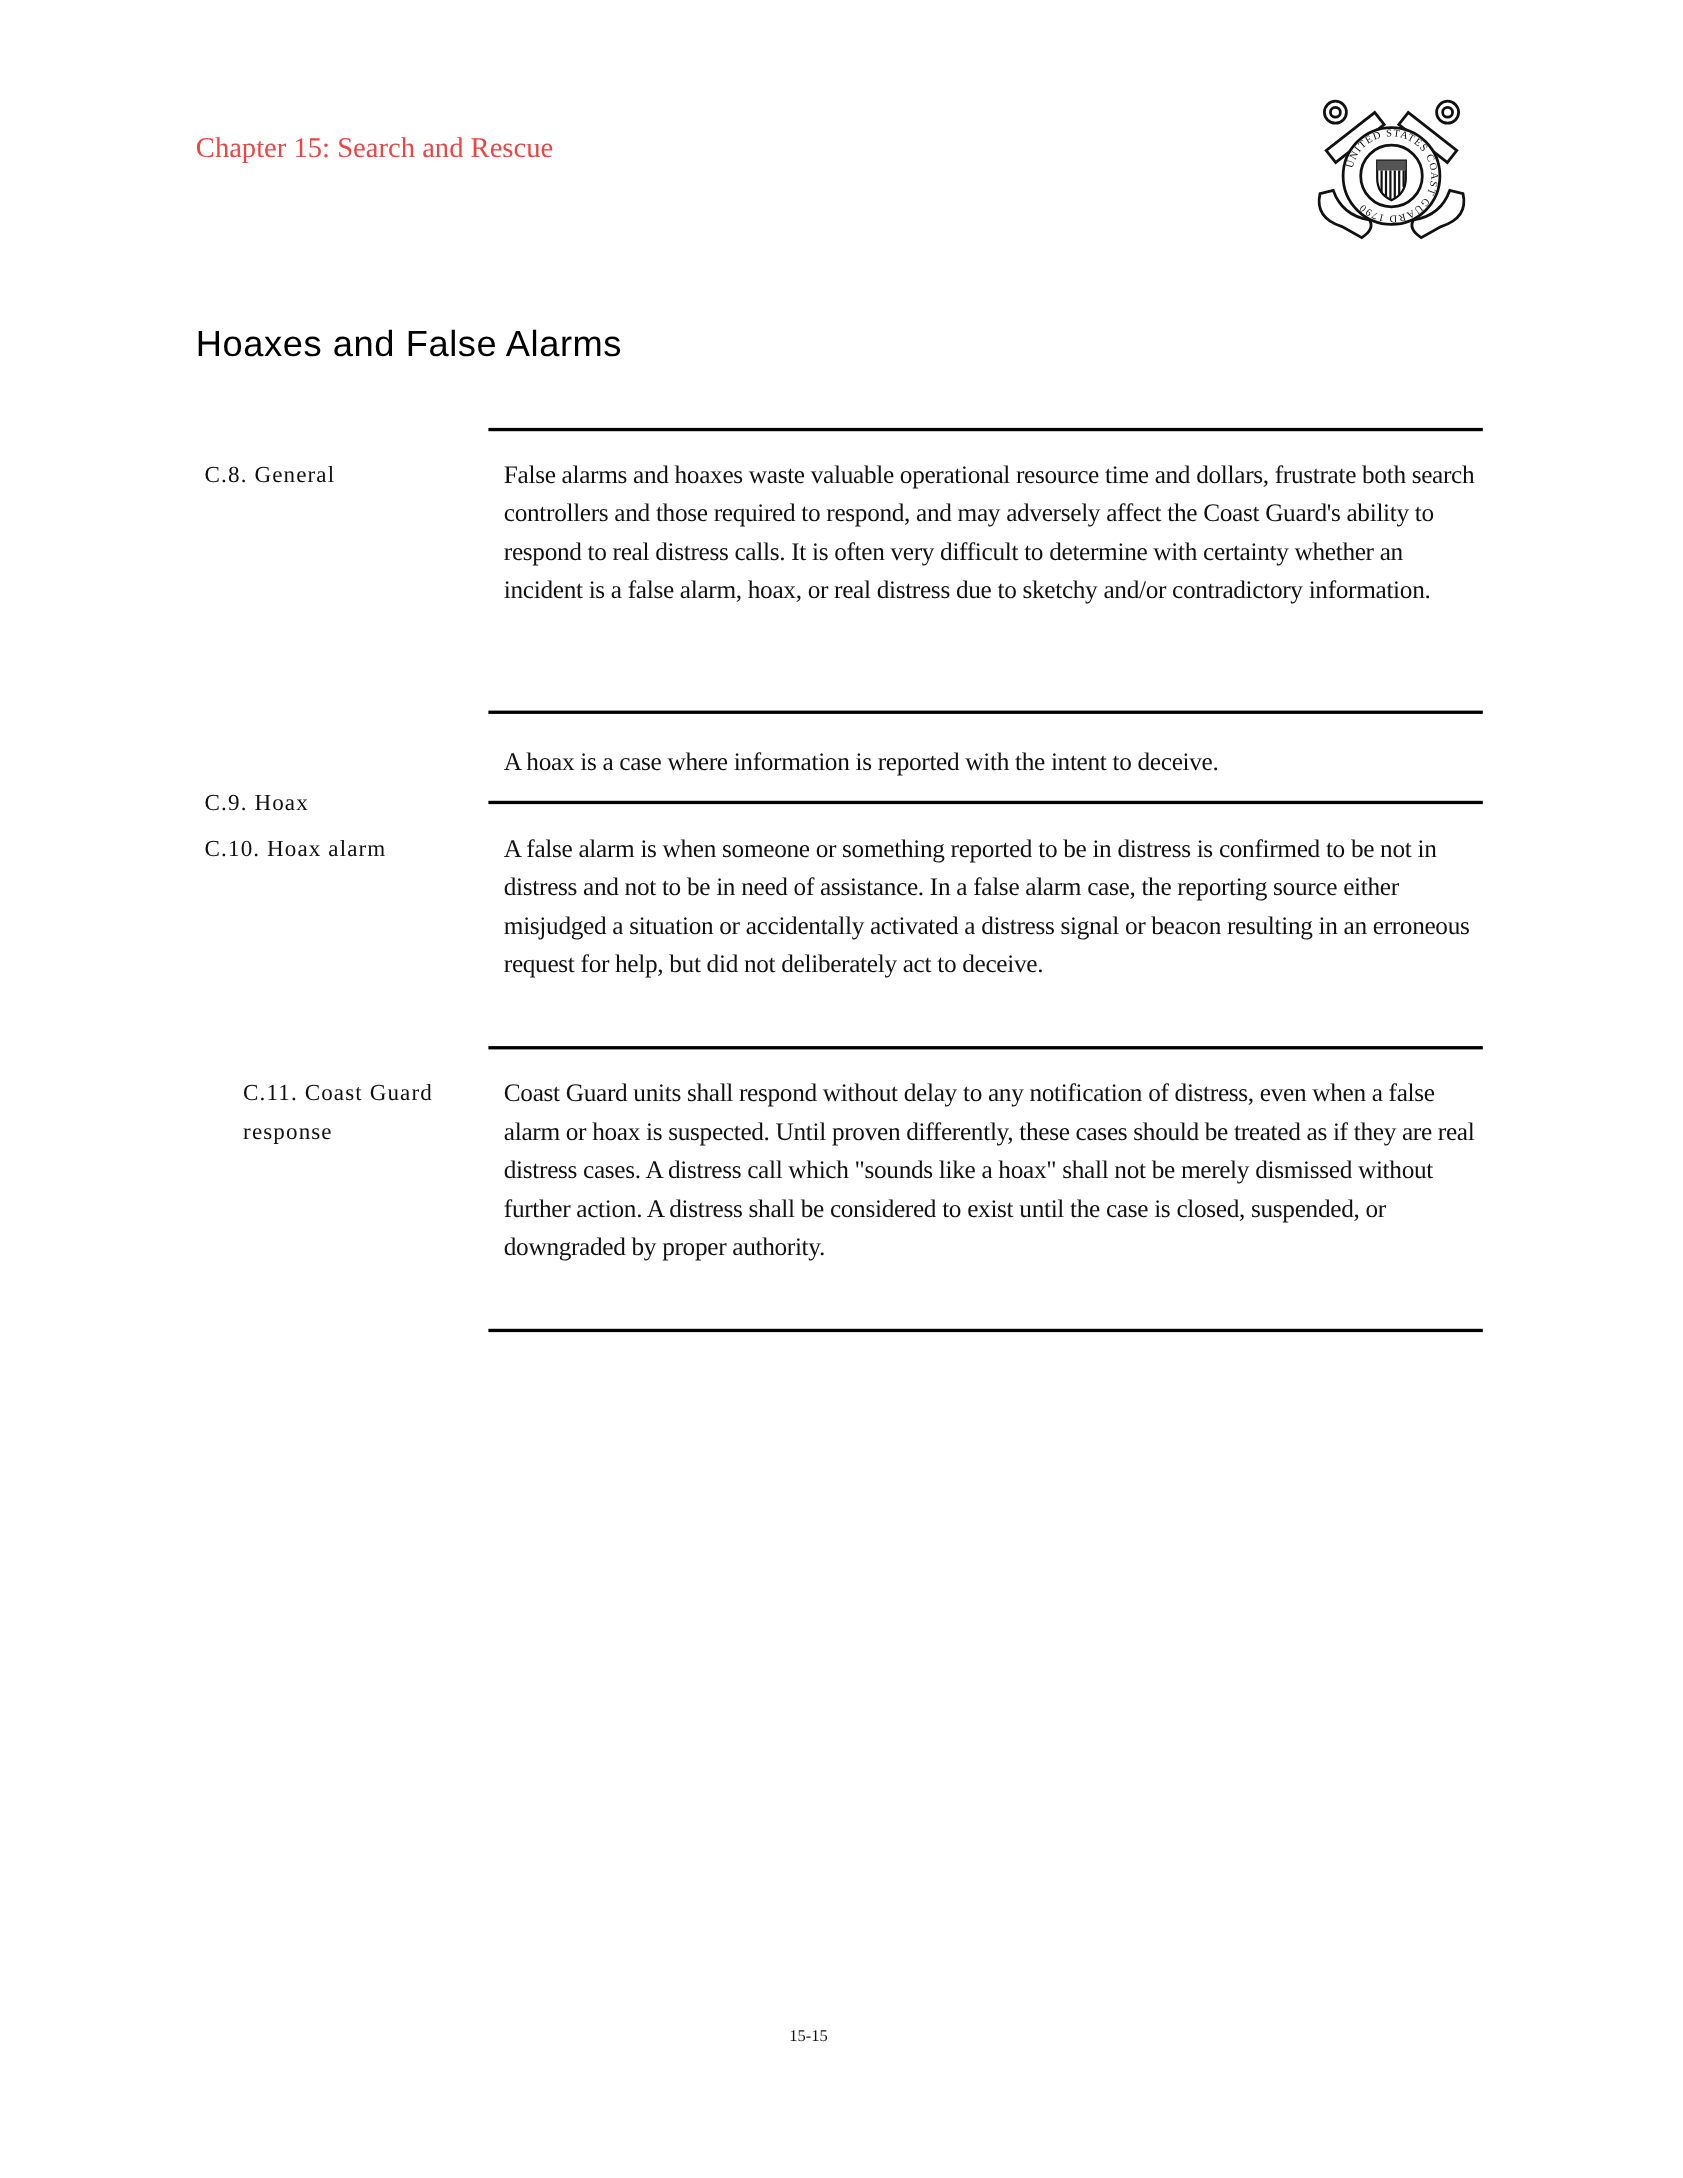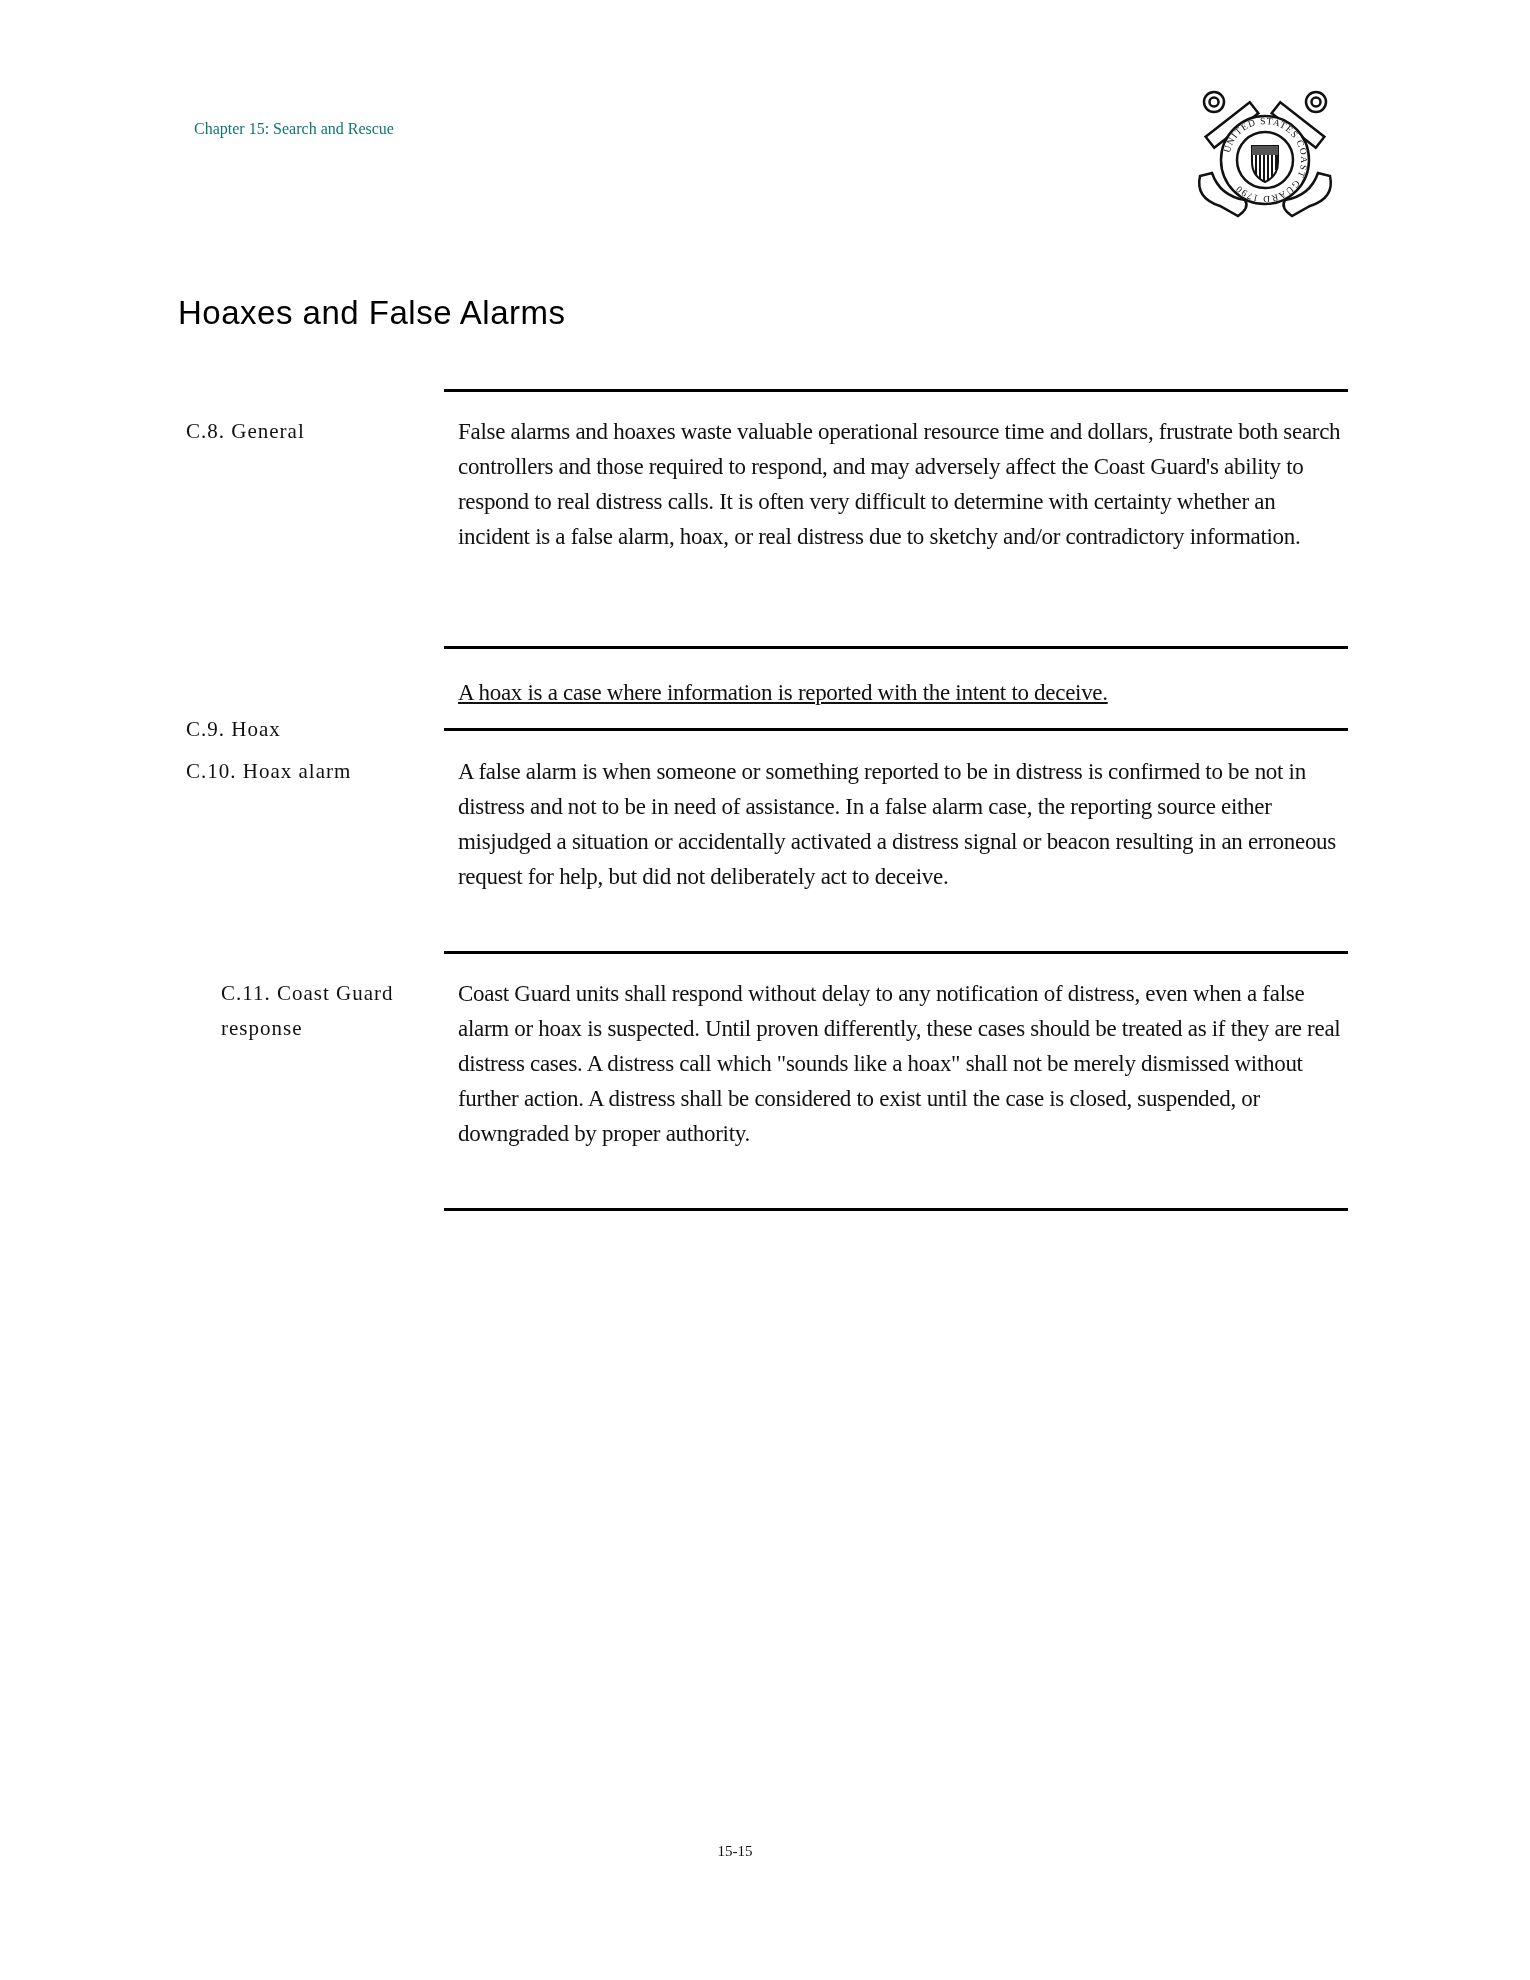--- a/index.html
+++ b/index.html
@@ -1,19 +1,19 @@
 <!DOCTYPE html>
 <html><head>
 <meta charset="utf-8">
 <style>
   html, body { margin: 0; padding: 0; background: #ffffff; }
   body { width: 1530px; height: 1980px; position: relative; overflow: hidden; color: #000; }
   .header-chapter {
-    position: absolute; left: 194px; top: 120px;
-    font-family: "Liberation Serif", serif; font-size: 16px; color: #0f766e;
+    position: absolute; left: 178px; top: 120px;
+    font-family: "Liberation Serif", serif; font-size: 26px; color: #ef4444;
   }
   .seal { position: absolute; left: 1190px; top: 88px; width: 150px; height: 135px; }
   .page-title {
     position: absolute; left: 178px; top: 294px;
     font-family: "Liberation Sans", sans-serif; font-size: 33px; font-weight: normal; margin: 0;
     color: #000; letter-spacing: 0.5px;
   }
   .rule { position: absolute; left: 444px; width: 904px; height: 3px; background: #000; }
   .label {
     position: absolute; left: 186px; width: 240px;
@@ -73,21 +73,21 @@
 <h1 class="page-title">Hoaxes and False Alarms</h1>
 
 <div class="rule" style="top:389px;"></div>
 
 <div class="label" style="top:414px;">C.8.  General</div>
 <div class="body-text" style="top:414px;">False alarms and hoaxes waste valuable operational resource time and dollars, frustrate both search controllers and those required to respond, and may adversely affect the Coast Guard's ability to respond to real distress calls. It is often very difficult to determine with certainty whether an incident is a false alarm, hoax, or real distress due to sketchy and/or contradictory information.</div>
 
 <div class="rule" style="top:646px;"></div>
 
 <div class="label" style="top:672px;margin-top:40px;">C.9.  Hoax</div>
-<div class="body-text" style="top:675px;text-decoration:underline;">A hoax is a case where information is reported with the intent to deceive.</div>
+<div class="body-text" style="top:675px;">A hoax is a case where information is reported with the intent to deceive.</div>
 
 <div class="rule" style="top:728px;"></div>
 
 <div class="label" style="top:754px;">C.10.  Hoax alarm</div>
 <div class="body-text" style="top:754px;">A false alarm is when someone or something reported to be in distress is confirmed to be not in distress and not to be in need of assistance. In a false alarm case, the reporting source either misjudged a situation or accidentally activated a distress signal or beacon resulting in an erroneous request for help, but did not deliberately act to deceive.</div>
 
 <div class="rule" style="top:951px;"></div>
 
 <div class="label" style="top:976px;margin-left:35px;">C.11.  Coast Guard response</div>
 <div class="body-text" style="top:976px;">Coast Guard units shall respond without delay to any notification of distress, even when a false alarm or hoax is suspected. Until proven differently, these cases should be treated as if they are real distress cases. A distress call which "sounds like a hoax" shall not be merely dismissed without further action. A distress shall be considered to exist until the case is closed, suspended, or downgraded by proper authority.</div>

